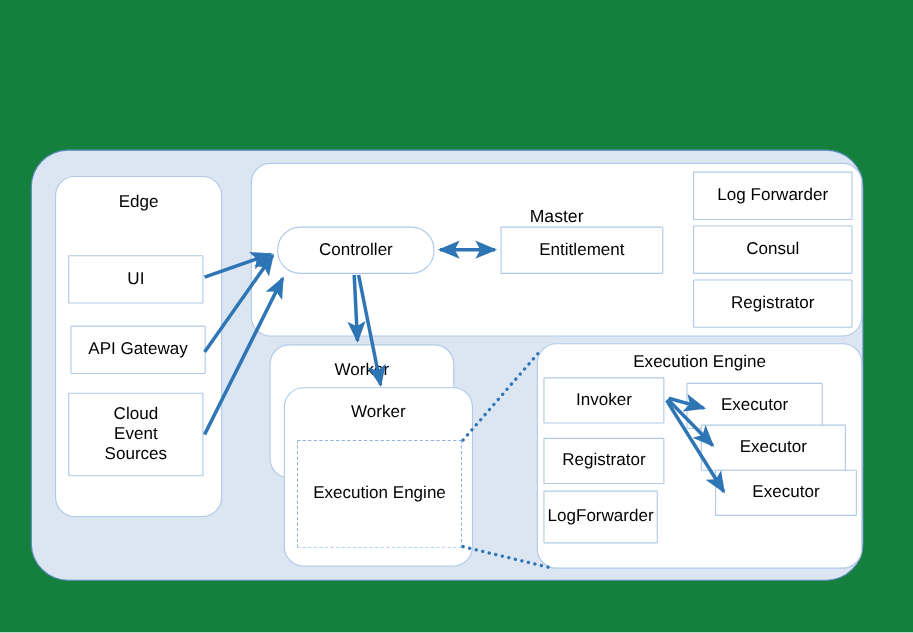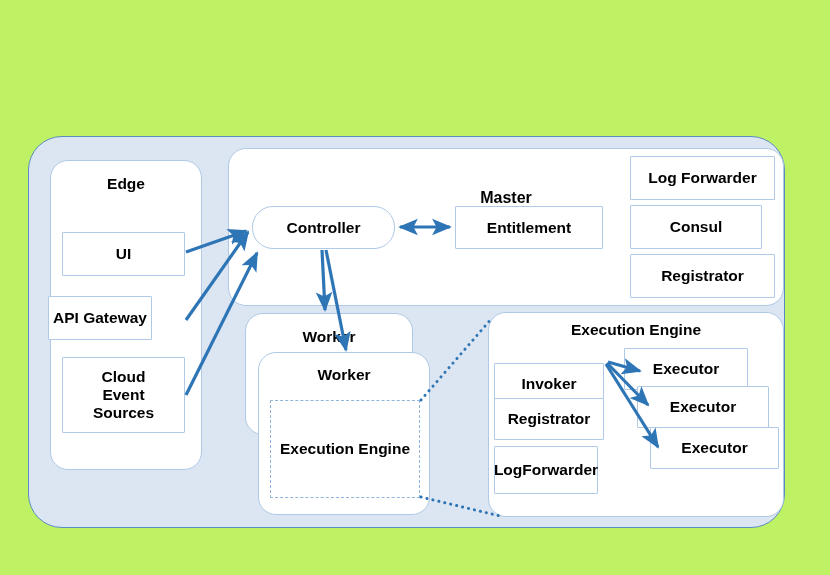--- a/index.html
+++ b/index.html
@@ -7,23 +7,22 @@
     padding: 0;
     background: #ffffff;
   }
   body {
     font-family: "Liberation Sans", sans-serif;
   }
   #canvas {
     position: relative;
     width: 830px;
     height: 575px;
-    background: #bef264;
+    background: #15803d;
     overflow: hidden;
-    font-weight: bold;
   }
   
   .node {
     position: absolute;
     box-sizing: border-box;
     display: flex;
     align-items: center;
     justify-content: center;
     text-align: center;
     color: #000000;
@@ -76,51 +75,51 @@
 
 <div id="canvas">
 
   <div class="node region-outer" style="left:28px; top:136px; width:757px; height:392px;"></div>
 
   <div class="node region-white" style="left:50px; top:160px; width:152px; height:310px;"></div>
   <div class="label-top fs15" style="left:50px; top:172px; width:152px; height:24px;">Edge</div>
 
   <div class="node box fs15" style="left:62px; top:232px; width:123px; height:44px;">UI</div>
 
-  <div class="node box fs15" style="left:48px; top:296px; width:104px; height:44px;">API Gateway</div>
+  <div class="node box fs15" style="left:64px; top:296px; width:123px; height:44px;">API Gateway</div>
 
   <div class="node box fs15" style="left:62px; top:357px; width:123px; height:76px; flex-direction:column;align-items:center;">
     <span>Cloud</span>
     <span>Event</span>
     <span>Sources</span>
   </div>
 
   <div class="node region-white" style="left:228px; top:148px; width:556px; height:158px;"></div>
   <div class="label-top fs16" style="left:228px; top:160px; width:556px; height:24px;margin-top:26px;">Master</div>
 
   <div class="node box fs15" style="left:252px; top:206px; width:143px; height:43px;border-radius:21px;">Controller</div>
 
   <div class="node box fs15" style="left:630px; top:156px; width:145px; height:44px;">Log Forwarder</div>
 
   <div class="node box fs15" style="left:455px; top:206px; width:148px; height:43px;">Entitlement</div>
-  <div class="node box fs15" style="left:630px; top:205px; width:132px; height:44px;">Consul</div>
+  <div class="node box fs15" style="left:630px; top:205px; width:145px; height:44px;">Consul</div>
   <div class="node box fs15" style="left:630px; top:254px; width:145px; height:44px;">Registrator</div>
 
   <div class="node region-white" style="left:245px; top:313px; width:168px; height:122px;"></div>
   <div class="label-top fs15" style="left:245px; top:325px; width:168px; height:24px;">Worker</div>
 
   <div class="node region-white" style="left:258px; top:352px; width:172px; height:163px;"></div>
   <div class="label-top fs15" style="left:258px; top:363px; width:172px; height:24px;">Worker</div>
 
   <div class="node box-dashed fs15" style="left:270px; top:400px; width:150px; height:98px;">Execution Engine</div>
 
   <div class="node region-white" style="left:488px; top:312px; width:296px; height:205px;"></div>
   <div class="label-top fs15" style="left:488px; top:318px; width:296px; height:24px;">Execution Engine</div>
 
-  <div class="node box fs15" style="left:494px; top:363px; width:110px; height:42px;">Invoker</div>
+  <div class="node box fs15" style="left:494px; top:343px; width:110px; height:42px;">Invoker</div>
   <div class="node box fs15" style="left:494px; top:398px; width:110px; height:42px;">Registrator</div>
   <div class="node box fs15" style="left:494px; top:446px; width:104px; height:48px; flex-direction:row;">
     <span>Log</span>
     <span>Forwarder</span>
   </div>
 
   <div class="node box fs15" style="left:624px; top:348px; width:124px; height:42px;">Executor</div>
   <div class="node box fs15" style="left:637px; top:386px; width:132px; height:42px;">Executor</div>
   <div class="node box fs15" style="left:650px; top:427px; width:129px; height:42px;">Executor</div>
 

